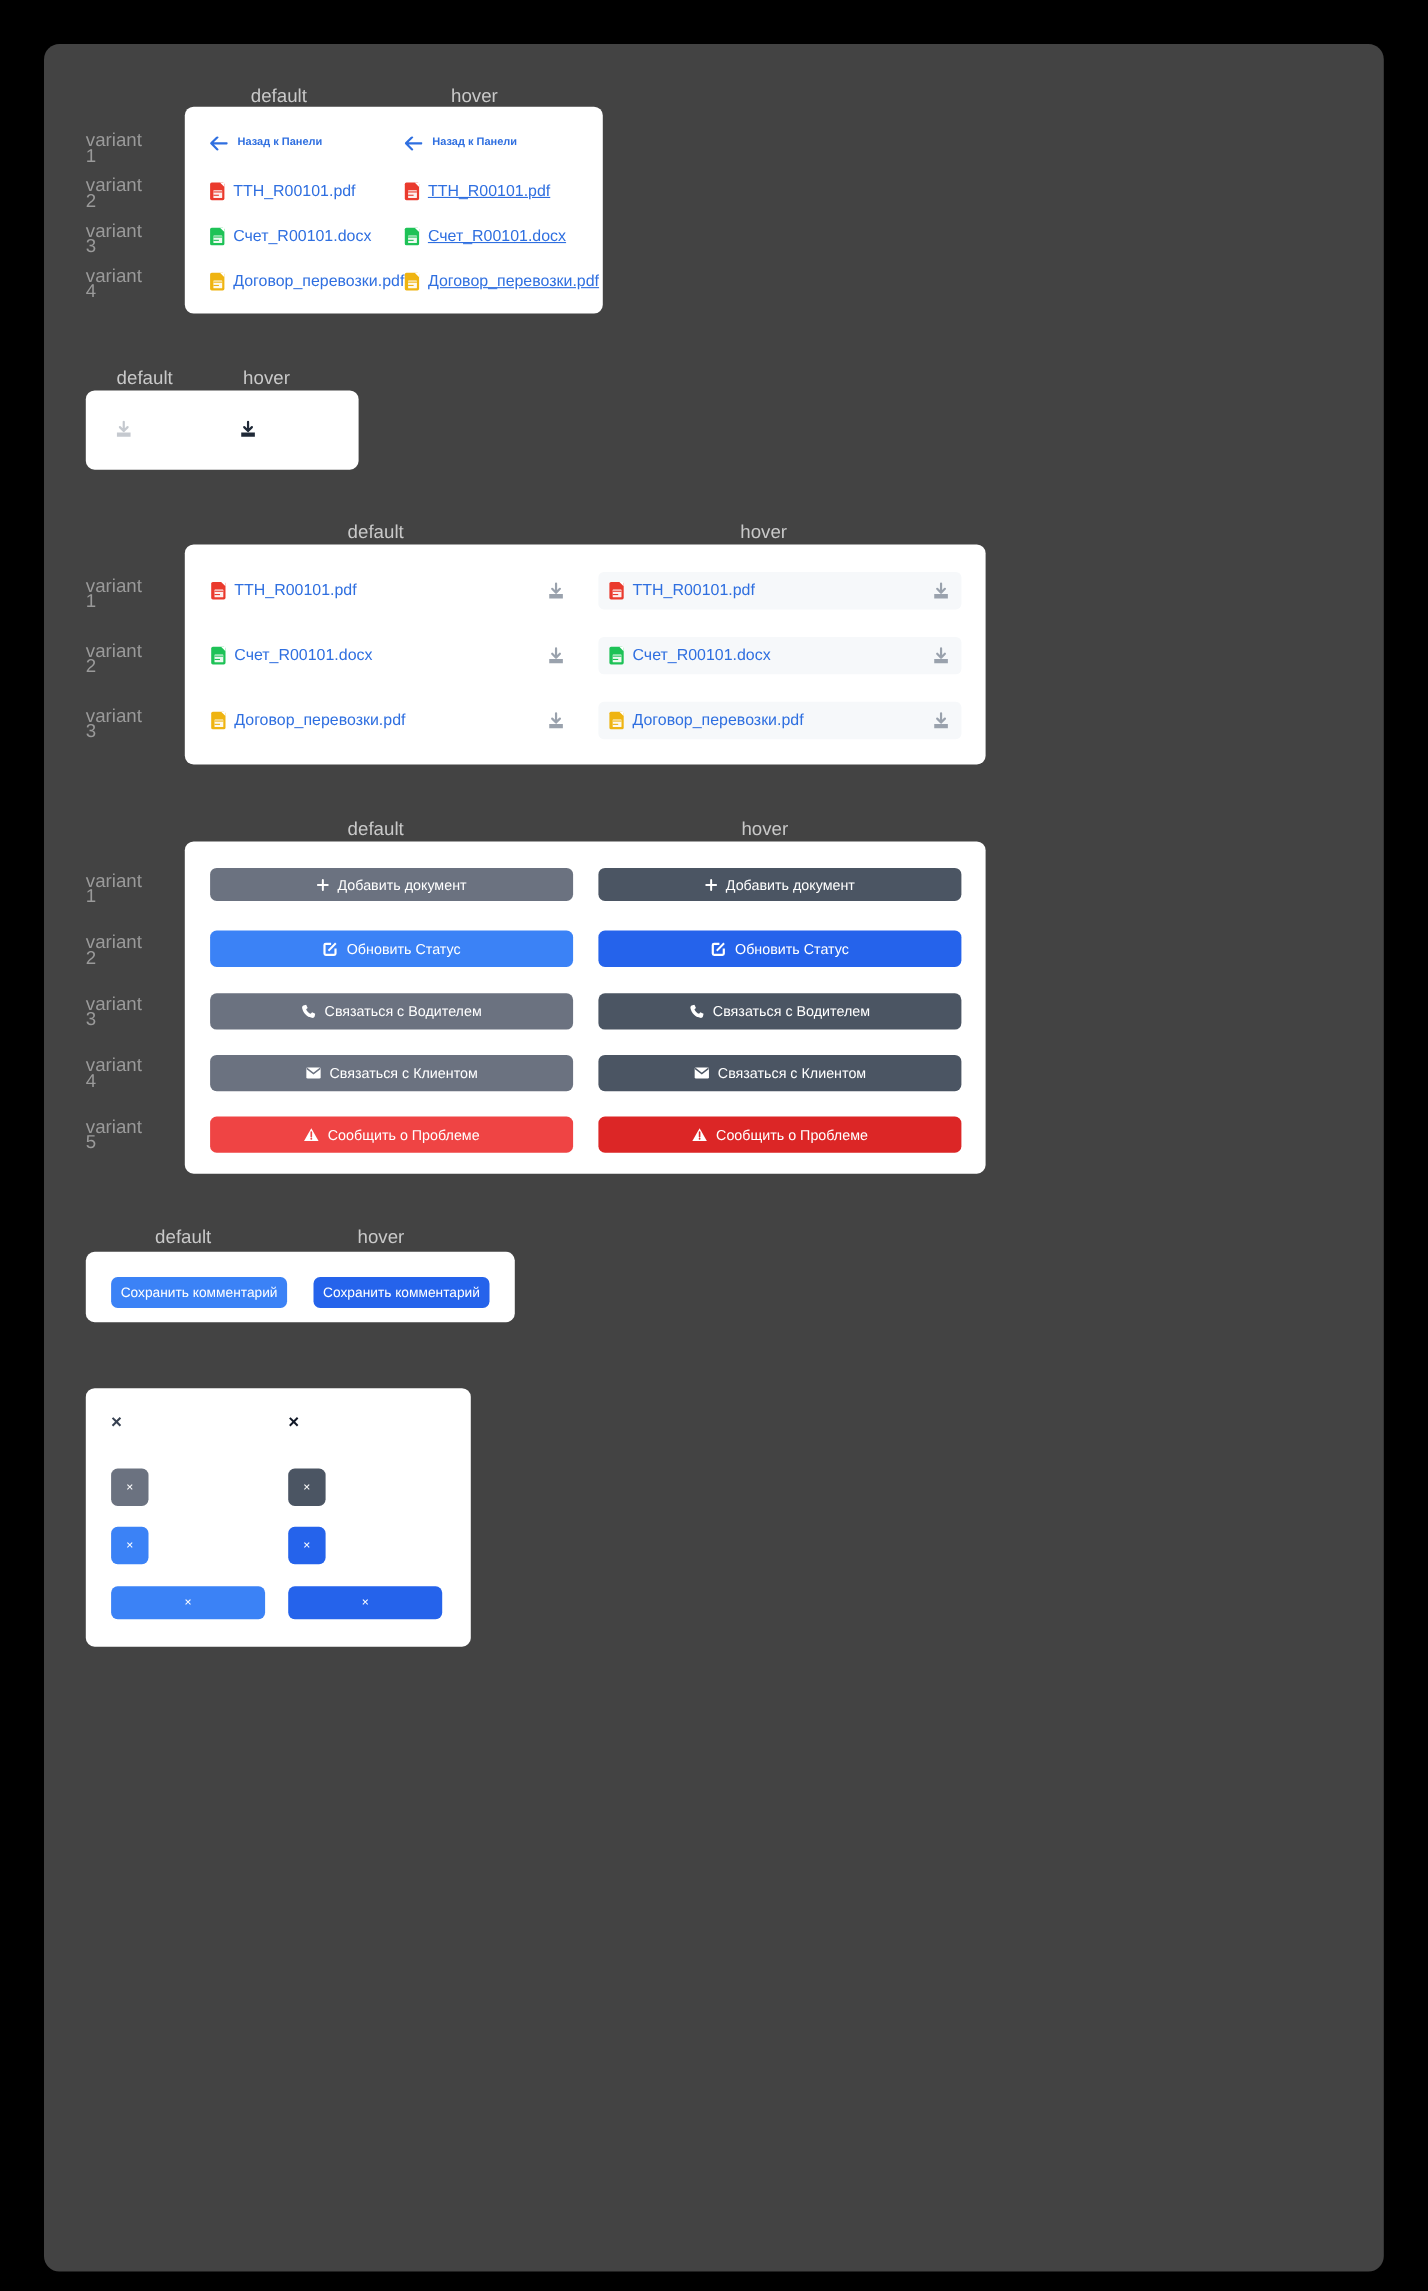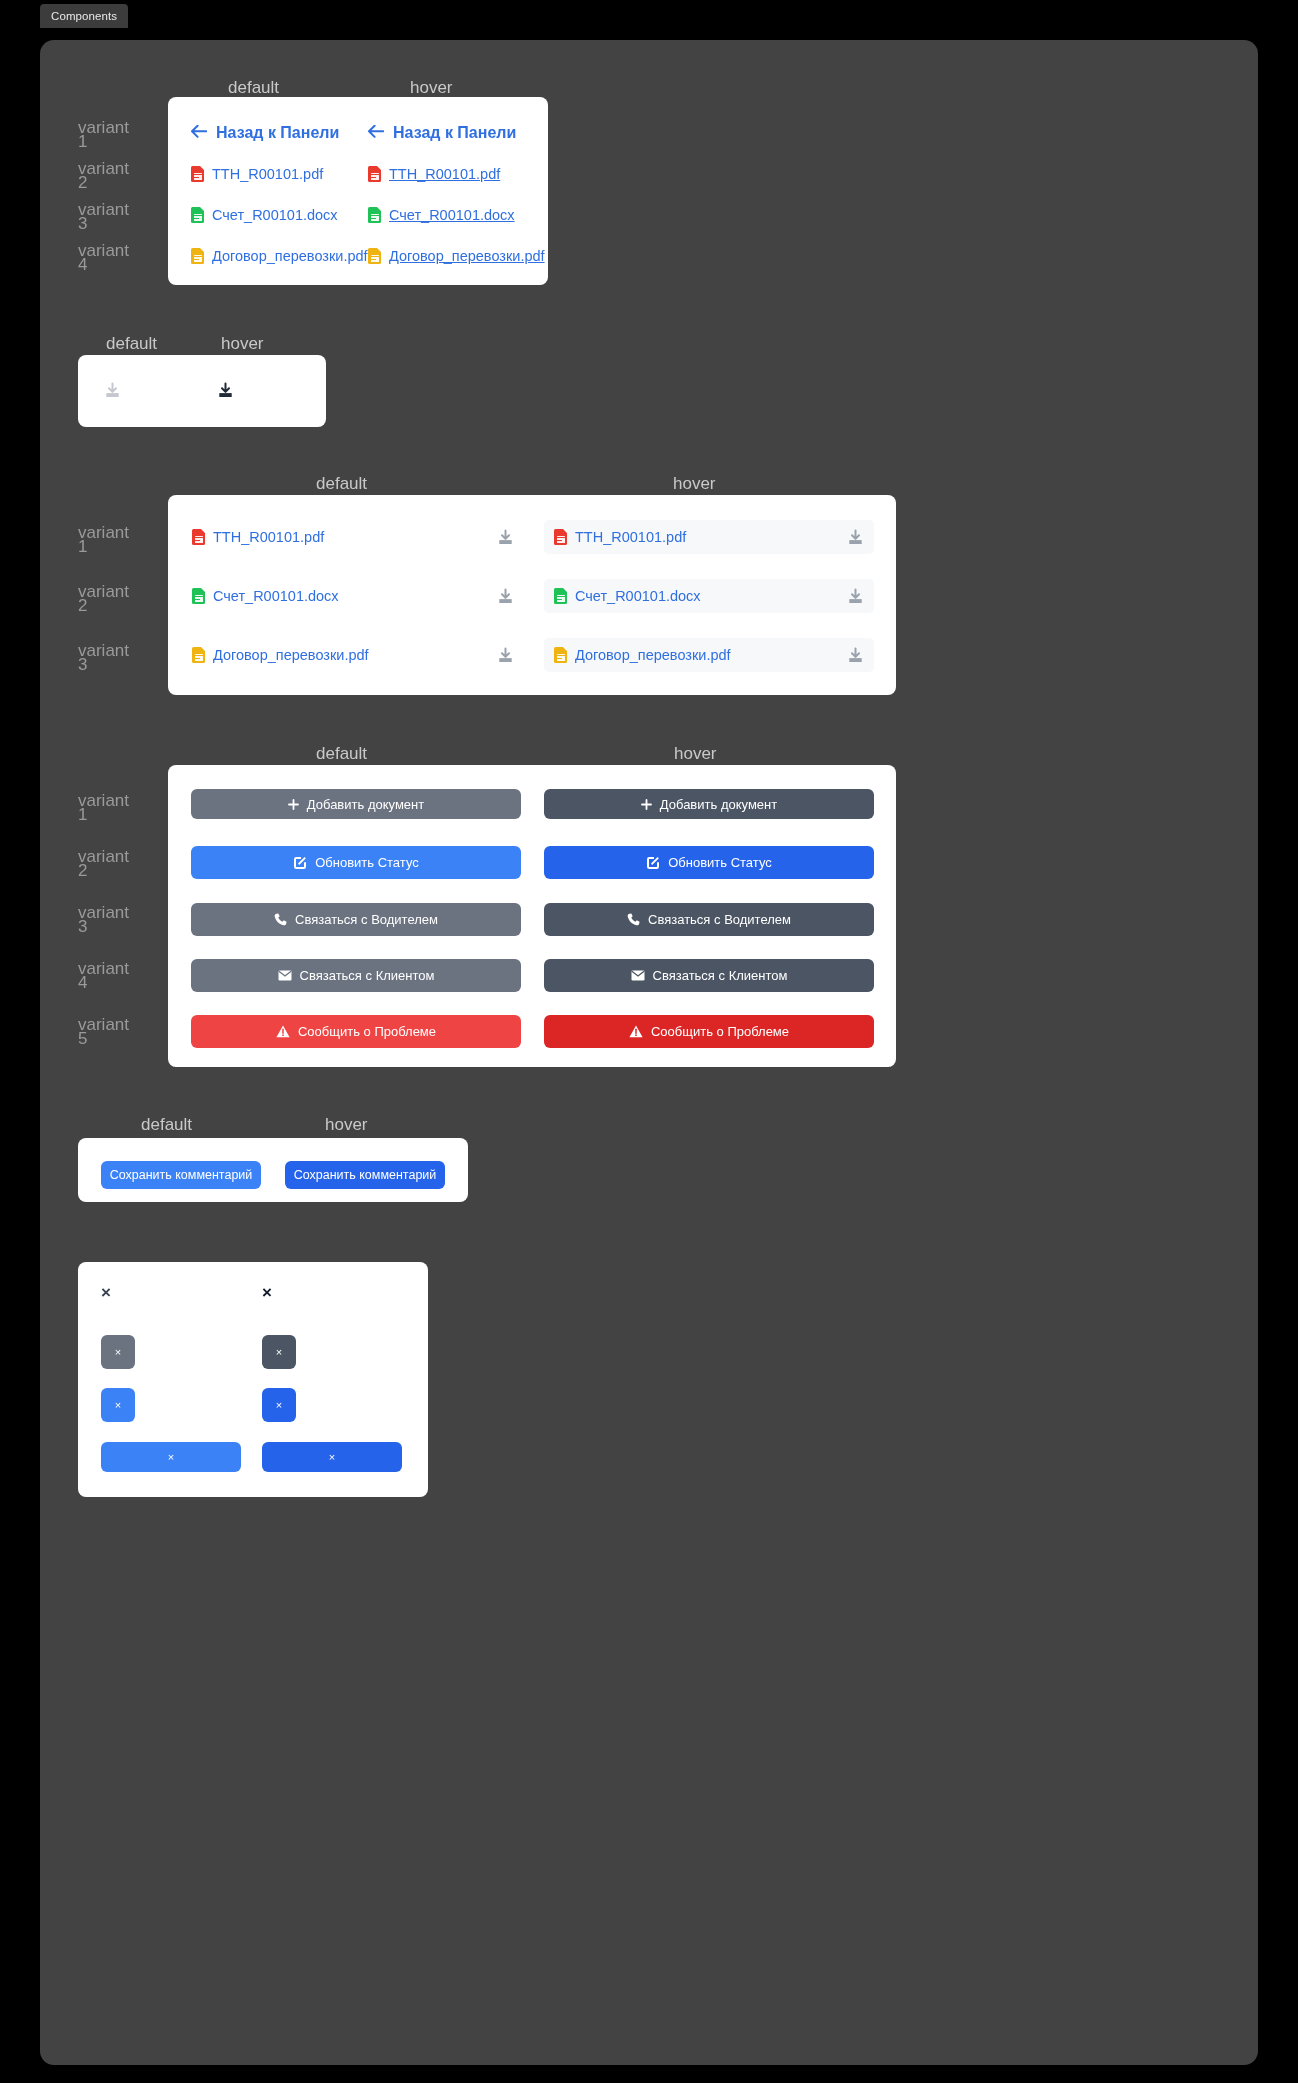--- a/index.html
+++ b/index.html
@@ -73,23 +73,22 @@
     font-size: 14.5px;
     color: #2f6fe0;
     white-space: nowrap;
   }
   .flink.hov .txt { text-decoration: underline; }
   .flink .txt { line-height: 18px; }
 
   .backlink {
     position: absolute;
     display: flex;
-    align-items: center;
     gap: 9px;
-    font-size: 16px;
+    font-size: 10px;
     color: #2f6fe0;
     font-weight: bold;
     white-space: nowrap;
   }
 
   
   .fico { width: 13px; height: 16px; flex: 0 0 auto; position: relative; }
   .fico i {
     position: absolute; inset: 0;
     border-radius: 1.5px;
@@ -197,25 +196,20 @@
     border-radius: 6px;
     color: #ffffff;
     font-size: 11px;
   }
 </style>
 </head>
 <body>
 
 <div class="page">
 
-  <div class="tab-bar">
-    <div class="tab">
-      <span>Components</span>
-    </div>
-  </div>
 
   <div class="canvas"></div>
 
   <div class="lbl" style="left:228px; top:78px;">default</div>
   <div class="lbl" style="left:410px; top:78px;">hover</div>
 
   <div class="vlbl" style="left:78px; top:121px;">variant
 1</div>
   <div class="vlbl" style="left:78px; top:162px;">variant
 2</div>

